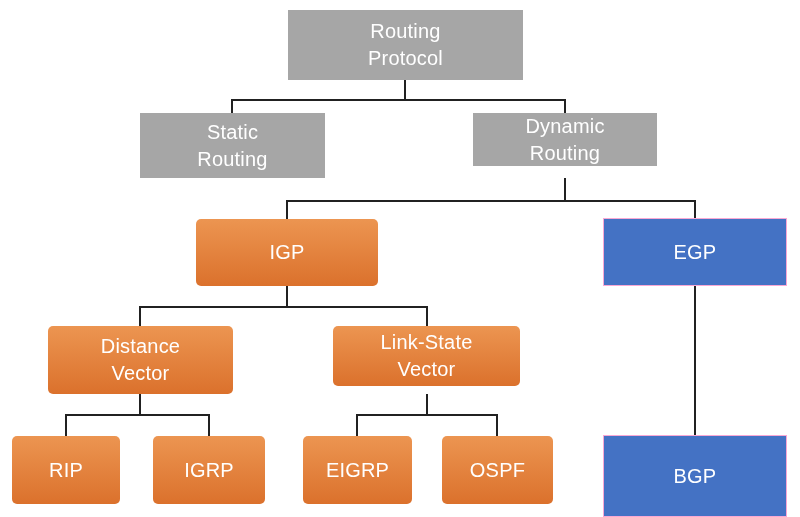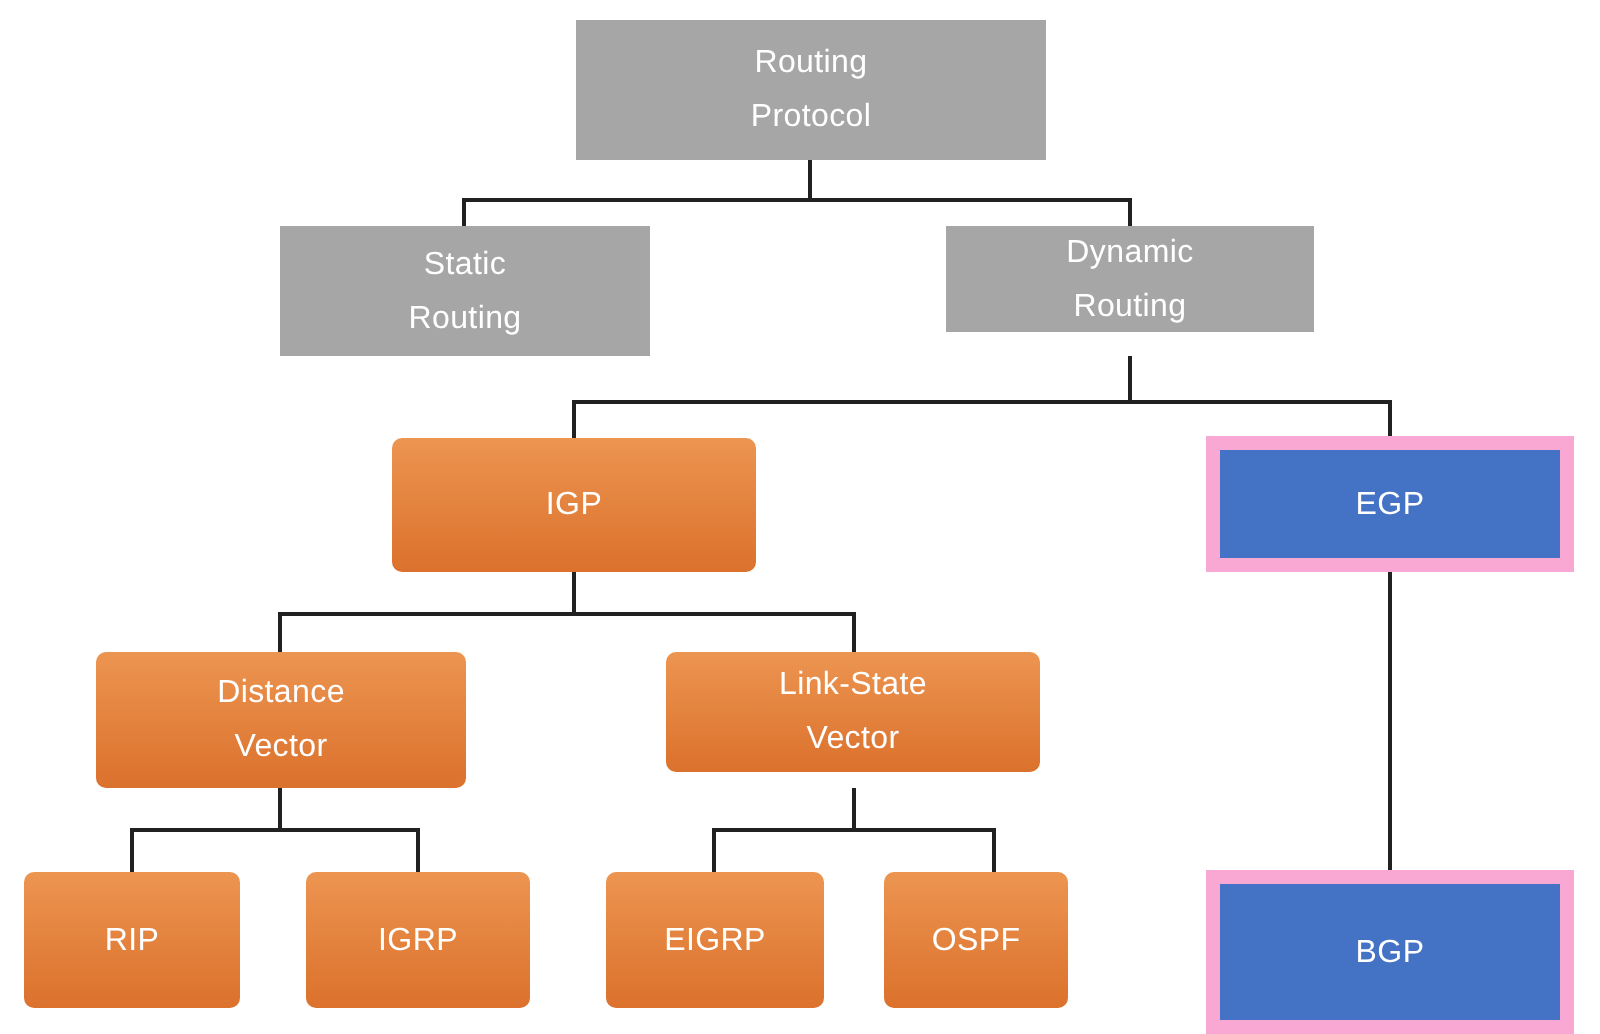--- a/index.html
+++ b/index.html
@@ -12,45 +12,45 @@
     overflow: hidden;
   }
   .node {
     position: absolute;
     box-sizing: border-box;
     display: flex;
     align-items: center;
     justify-content: center;
     text-align: center;
     color: var(--text, #ffffff);
-    font-size: 16px;
+    font-size: 20px;
     line-height: 27px;
     white-space: pre-line;
     font-weight: 400;
     letter-spacing: 0.2px;
   }
   .gray   { background: var(--gray, #a6a6a6); }
-  .blue   { background: var(--blue, #4472c4); border: 7px solid #f9a8d4; }
+  .blue   { background: var(--blue, #4472c4); border: 1px solid #f9a8d4; }
   .orange { background: linear-gradient(180deg, var(--orange-top, #ec9551) 0%, var(--orange-bottom, #db712c) 100%); border-radius: 5px; }
 
   .vline { position: absolute; width: 2px;  background: var(--connector, #212121); }
   .hline { position: absolute; height: 2px; background: var(--connector, #212121); }
 
   
   #n-routing-protocol  { left:288px; top:10px;  width:235px; height:70px; }
   #n-static-routing    { left:140px; top:113px; width:185px; height:65px; }
   #n-dynamic-routing   { left:473px; top:113px; width:184px; height:53px; }
   #n-igp               { left:196px; top:219px; width:182px; height:67px; }
   #n-egp               { left:603px; top:218px; width:184px; height:68px; }
   #n-distance-vector   { left:48px;  top:326px; width:185px; height:68px; }
   #n-link-state-vector { left:333px; top:326px; width:187px; height:60px; }
   #n-rip               { left:12px;  top:436px; width:108px; height:68px; }
   #n-igrp              { left:153px; top:436px; width:112px; height:68px; }
   #n-eigrp             { left:303px; top:436px; width:109px; height:68px; }
-  #n-ospf              { left:442px; top:436px; width:92px; height:68px; }
+  #n-ospf              { left:442px; top:436px; width:111px; height:68px; }
   #n-bgp               { left:603px; top:435px; width:184px; height:82px; }
 
   
   #c1  { left:404px; top:80px;  height:20px; }   
   #c2  { left:231px; top:99px;  width:335px; }   
   #c3  { left:231px; top:99px;  height:15px; }   
   #c4  { left:564px; top:99px;  height:15px; }   
   #c5  { left:564px; top:178px; height:23px; }   
   #c6  { left:286px; top:200px; width:410px; }   
   #c7  { left:286px; top:200px; height:20px; }   

